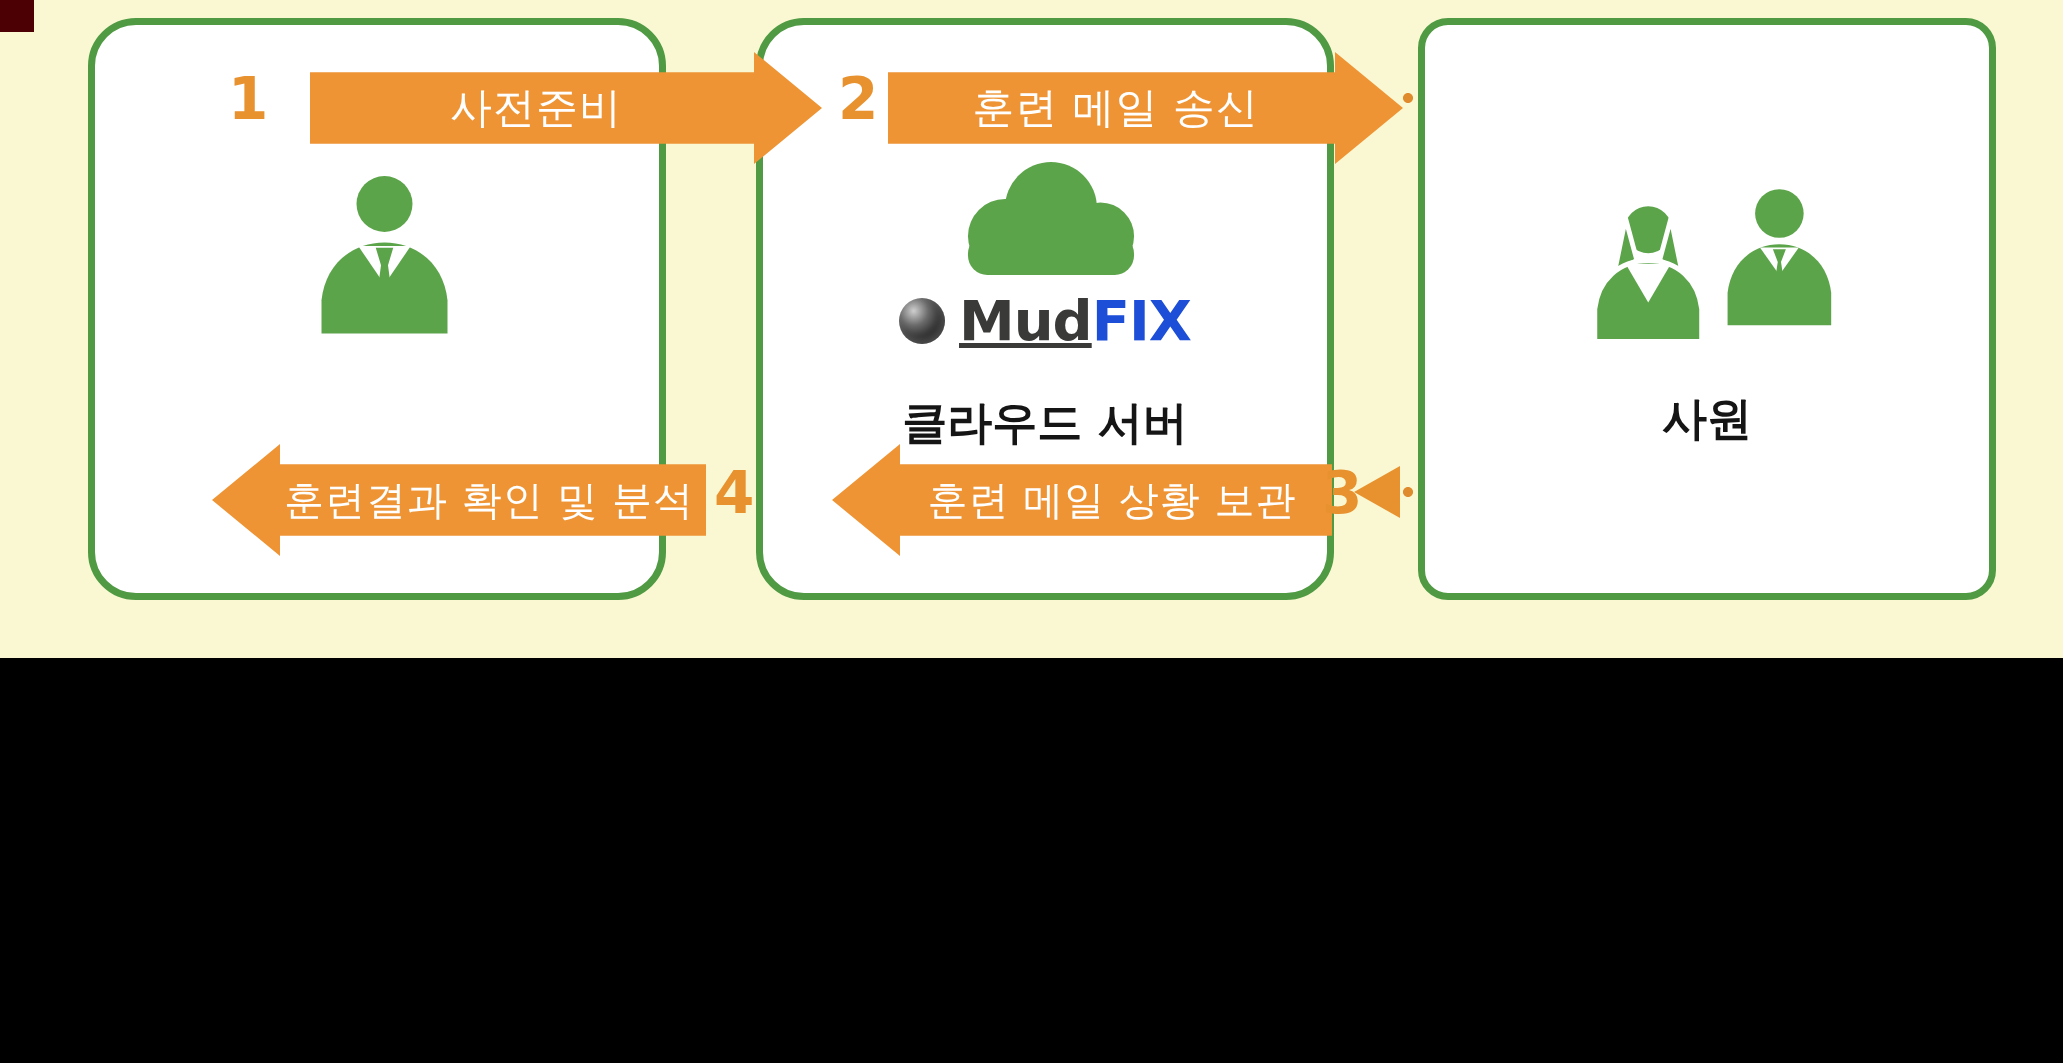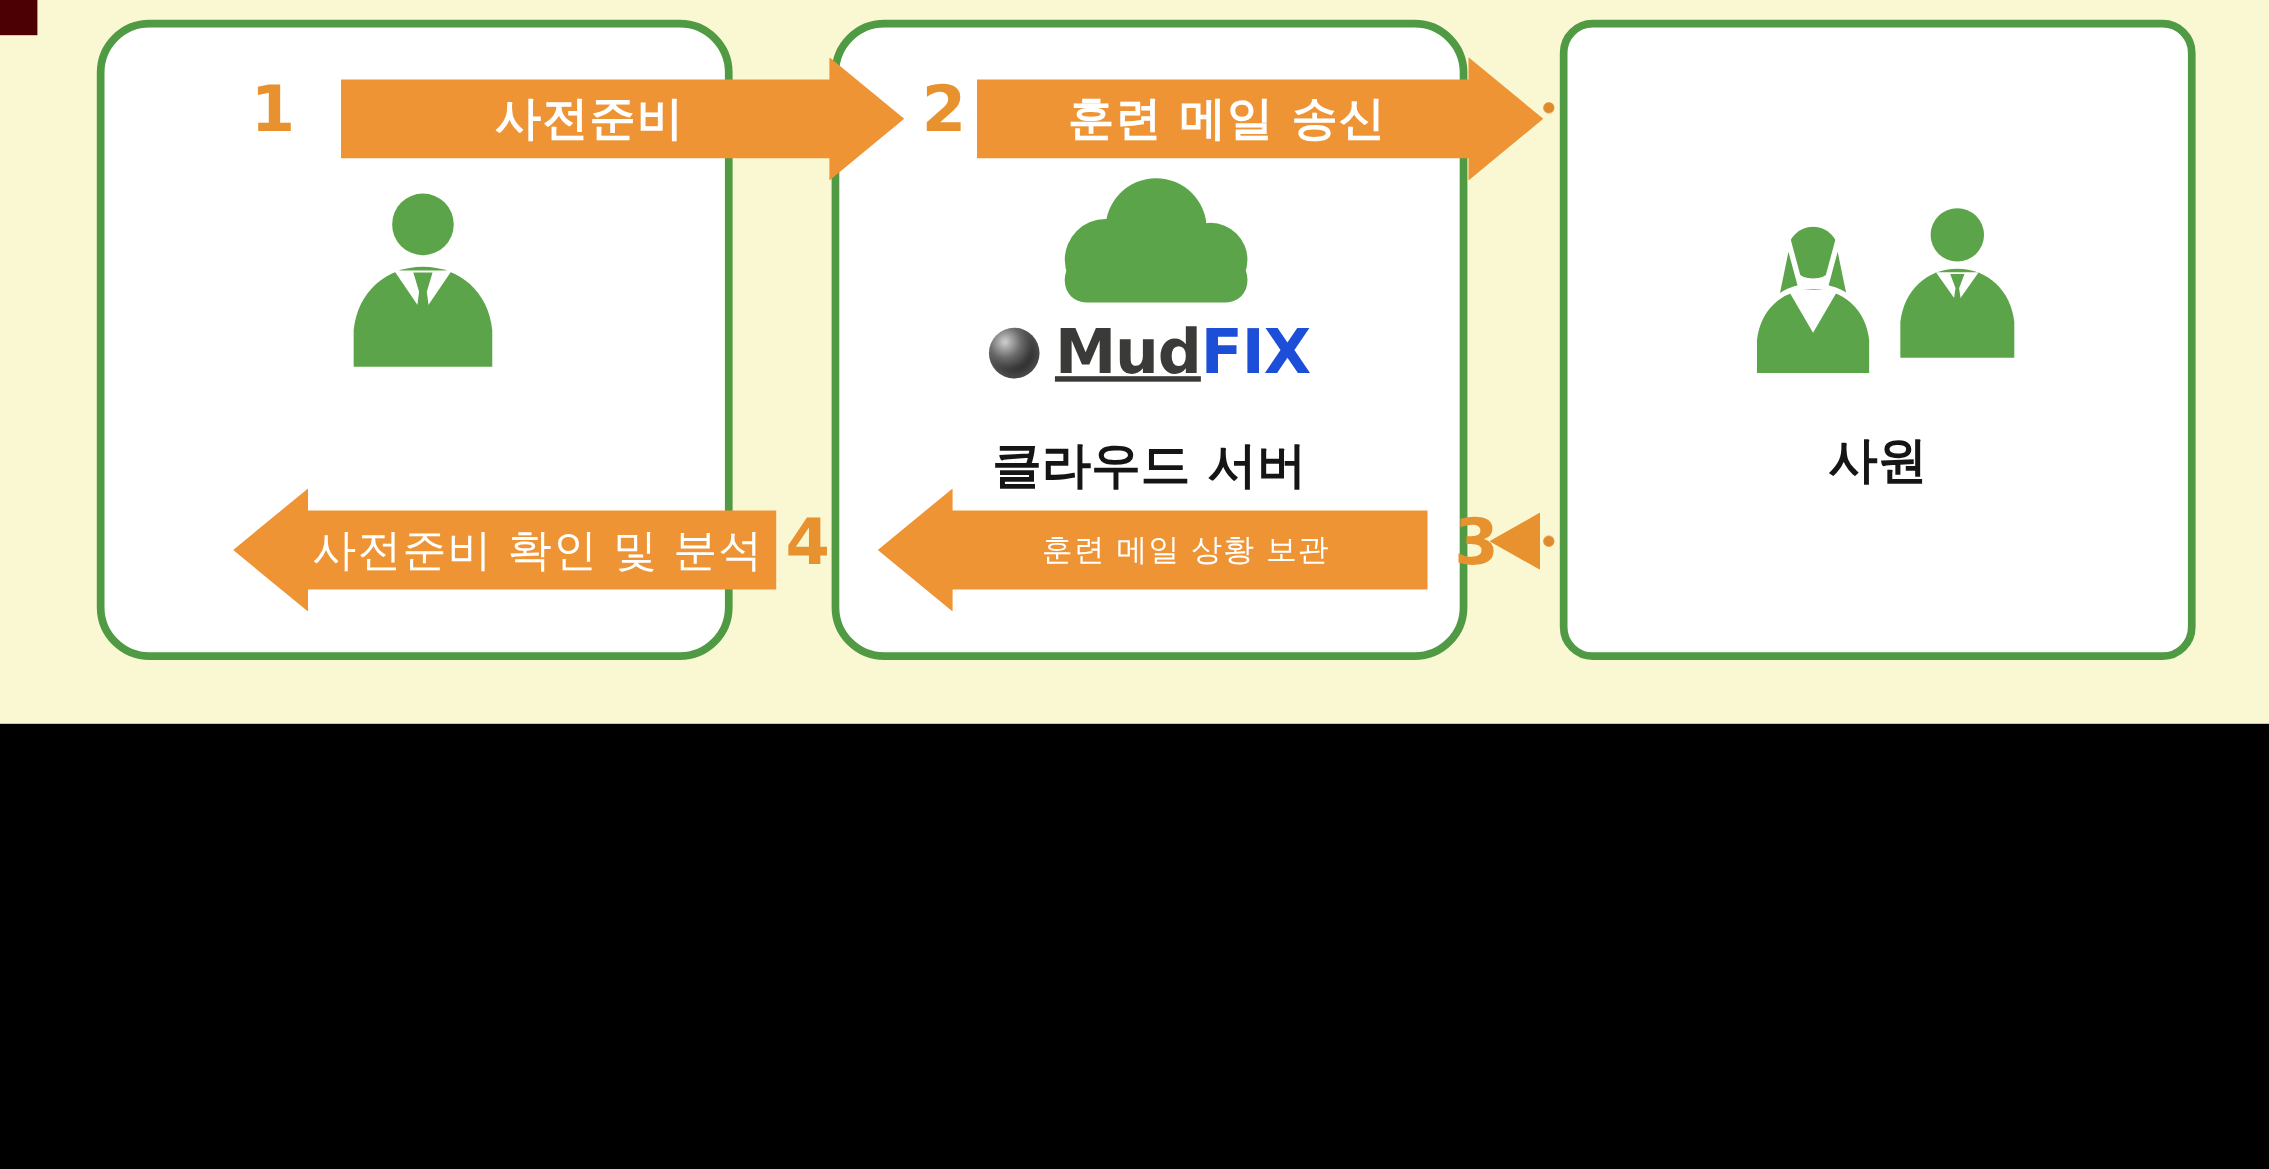--- a/index.html
+++ b/index.html
@@ -22,30 +22,30 @@
   .panel-3{left:1418px;border-radius:30px;}
 
   
   .arrow{
     position:absolute;height:112px;background:#EE9435;color:#fff;
     display:flex;align-items:center;justify-content:center;
     font-size:42px;font-weight:500;letter-spacing:1px;white-space:nowrap;
   }
   .arrow-right{
     clip-path:polygon(0 18%,calc(100% - 68px) 18%,calc(100% - 68px) 0,100% 50%,calc(100% - 68px) 100%,calc(100% - 68px) 82%,0 82%);
-    padding-right:60px;box-sizing:border-box;font-weight:bold;
+    padding-right:60px;box-sizing:border-box;
   }
   .arrow-left{
     clip-path:polygon(100% 18%,68px 18%,68px 0,0 50%,68px 100%,68px 82%,100% 82%);
     padding-left:60px;box-sizing:border-box;
   }
   .arrow-1{left:310px;top:52px;width:512px;}
   .arrow-2{left:888px;top:52px;width:515px;}
   .arrow-4{left:212px;top:444px;width:494px;font-size:40px;}
-  .arrow-3{left:798px;top:444px;width:500px;font-size:28px;}
+  .arrow-3{left:832px;top:444px;width:500px;font-size:40px;}
 
   
   .num{position:absolute;color:#E8912F;font-size:58px;font-weight:700;line-height:1;}
   .num-1{left:228px;top:70px;}
   .num-2{left:838px;top:70px;}
   .num-4{left:714px;top:464px;}
   .num-3{left:1322px;top:464px;}
 
   
   .mini-head{position:absolute;width:46px;height:52px;background:#E8912F;}
@@ -173,21 +173,21 @@
   <div class="arrow arrow-right arrow-1">
     <span>사전준비</span>
   </div>
   <div class="arrow arrow-right arrow-2">
     <span>훈련 메일 송신</span>
   </div>
   <div class="arrow arrow-left arrow-3">
     <span>훈련 메일 상황 보관</span>
   </div>
   <div class="arrow arrow-left arrow-4">
-    <span>사전준비 확인 및 분석</span>
+    <span>훈련결과 확인 및 분석</span>
   </div>
 
   <div class="num num-1">1</div>
   <div class="num num-2">2</div>
   <div class="num num-3">3</div>
   <div class="num num-4">4</div>
 
 </div>
 
 </body></html>

